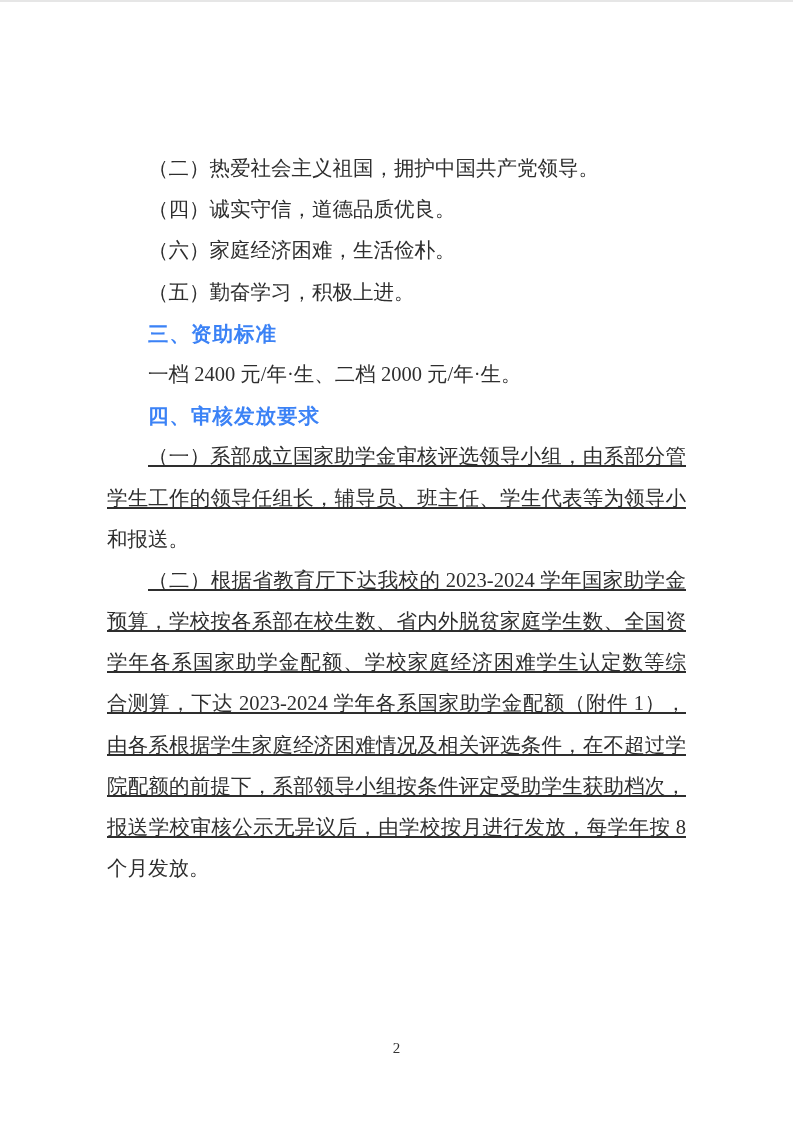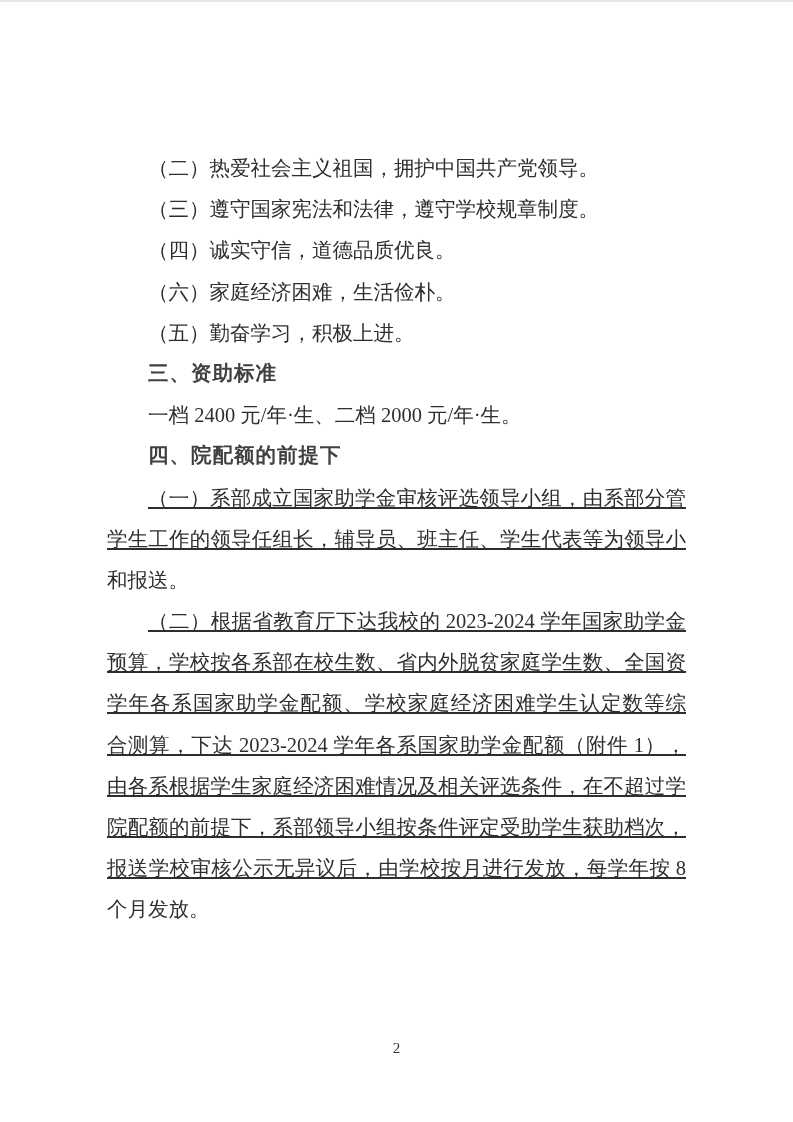--- a/index.html
+++ b/index.html
@@ -41,22 +41,22 @@
     text-indent: 2em;
   }
   .fill {
     text-align: justify;
     text-align-last: justify;
     text-justify: inter-character;
     text-decoration: underline;
   }
   .heading {
     font-weight: 700;
-    color: #404040;
-    font-family: Liberation Mono, monospace;
+    color: #3b82f6;
+    font-family: Liberation Sans, sans-serif;
     letter-spacing: 1px;
   }
   .footer {
     position: absolute;
     left: 0; right: 0;
     top: 1039px;
     text-align: center;
   }
   .page-number {
     font-size: 15px;
@@ -65,27 +65,26 @@
   }
 </style>
 </head>
 <body>
 
 <div class="page">
   <div class="scan-edge"></div>
 
   <main class="content">
     <p class="line indent">（二）热爱社会主义祖国，拥护中国共产党领导。</p>
-    <p class="line indent">（三）遵守国家宪法和法律，遵守学校规章制度。</p>
     <p class="line indent">（四）诚实守信，道德品质优良。</p>
     <p class="line indent">（六）家庭经济困难，生活俭朴。</p>
     <p class="line indent">（五）勤奋学习，积极上进。</p>
     <p class="line indent heading">三、资助标准</p>
     <p class="line indent">一档 2400 元/年·生、二档 2000 元/年·生。</p>
-    <p class="line indent heading">四、院配额的前提下</p>
+    <p class="line indent heading">四、审核发放要求</p>
     <p class="line indent fill">（一）系部成立国家助学金审核评选领导小组，由系部分管</p>
     <p class="line fill">学生工作的领导任组长，辅导员、班主任、学生代表等为领导小</p>
     <p class="line">和报送。</p>
     <p class="line indent fill">（二）根据省教育厅下达我校的 2023-2024 学年国家助学金</p>
     <p class="line fill">预算，学校按各系部在校生数、省内外脱贫家庭学生数、全国资</p>
     <p class="line fill">学年各系国家助学金配额、学校家庭经济困难学生认定数等综</p>
     <p class="line fill">合测算，下达 2023-2024 学年各系国家助学金配额（附件 1），</p>
     <p class="line fill">由各系根据学生家庭经济困难情况及相关评选条件，在不超过学</p>
     <p class="line fill">院配额的前提下，系部领导小组按条件评定受助学生获助档次，</p>
     <p class="line fill">报送学校审核公示无异议后，由学校按月进行发放，每学年按 8</p>

